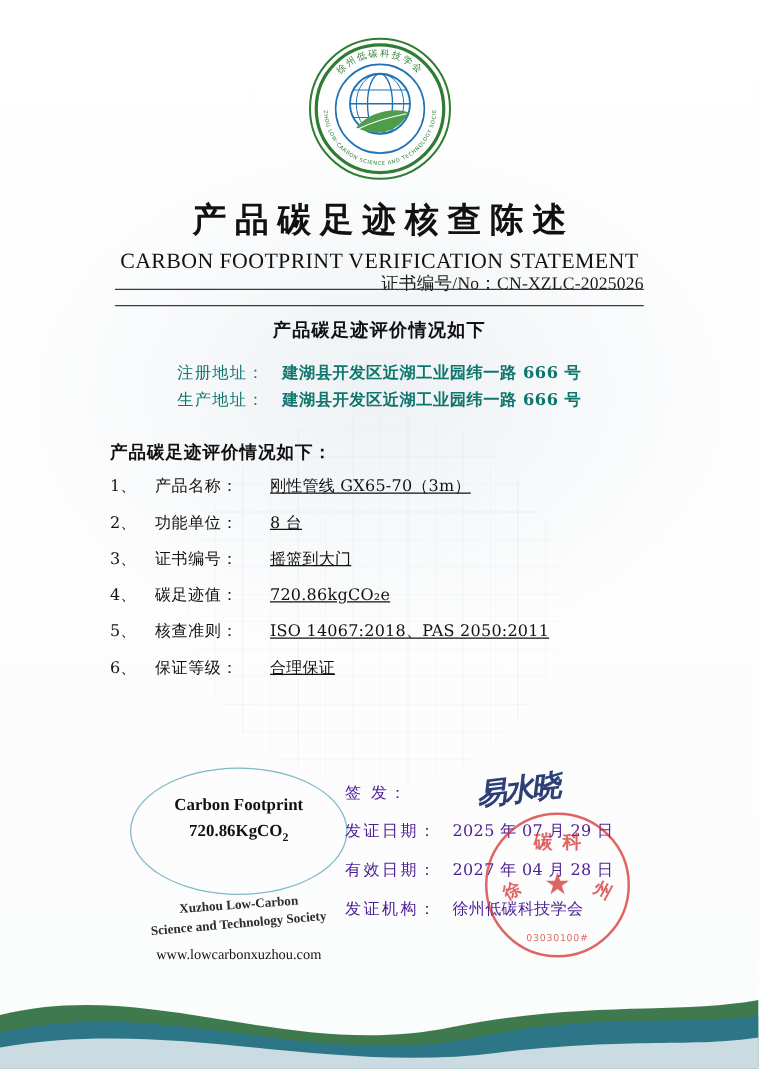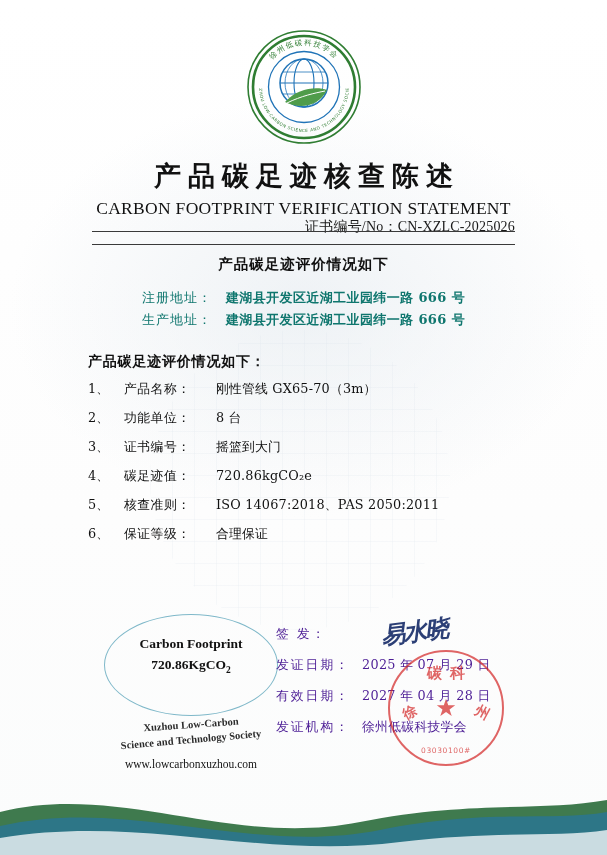--- a/index.html
+++ b/index.html
@@ -169,20 +169,21 @@
     letter-spacing: 0;
   }
   .item .key {
     width: 92px;
     flex: 0 0 92px;
     letter-spacing: .5px;
   }
   .item .val {
     flex: 1 1 auto;
     letter-spacing: .2px;
+    text-decoration: underline;
   }
 
   
   .brandmark {
     position: absolute;
     left: 96px;
     top: 612px;
     width: 190px;
     height: 150px;
     text-align: center;

